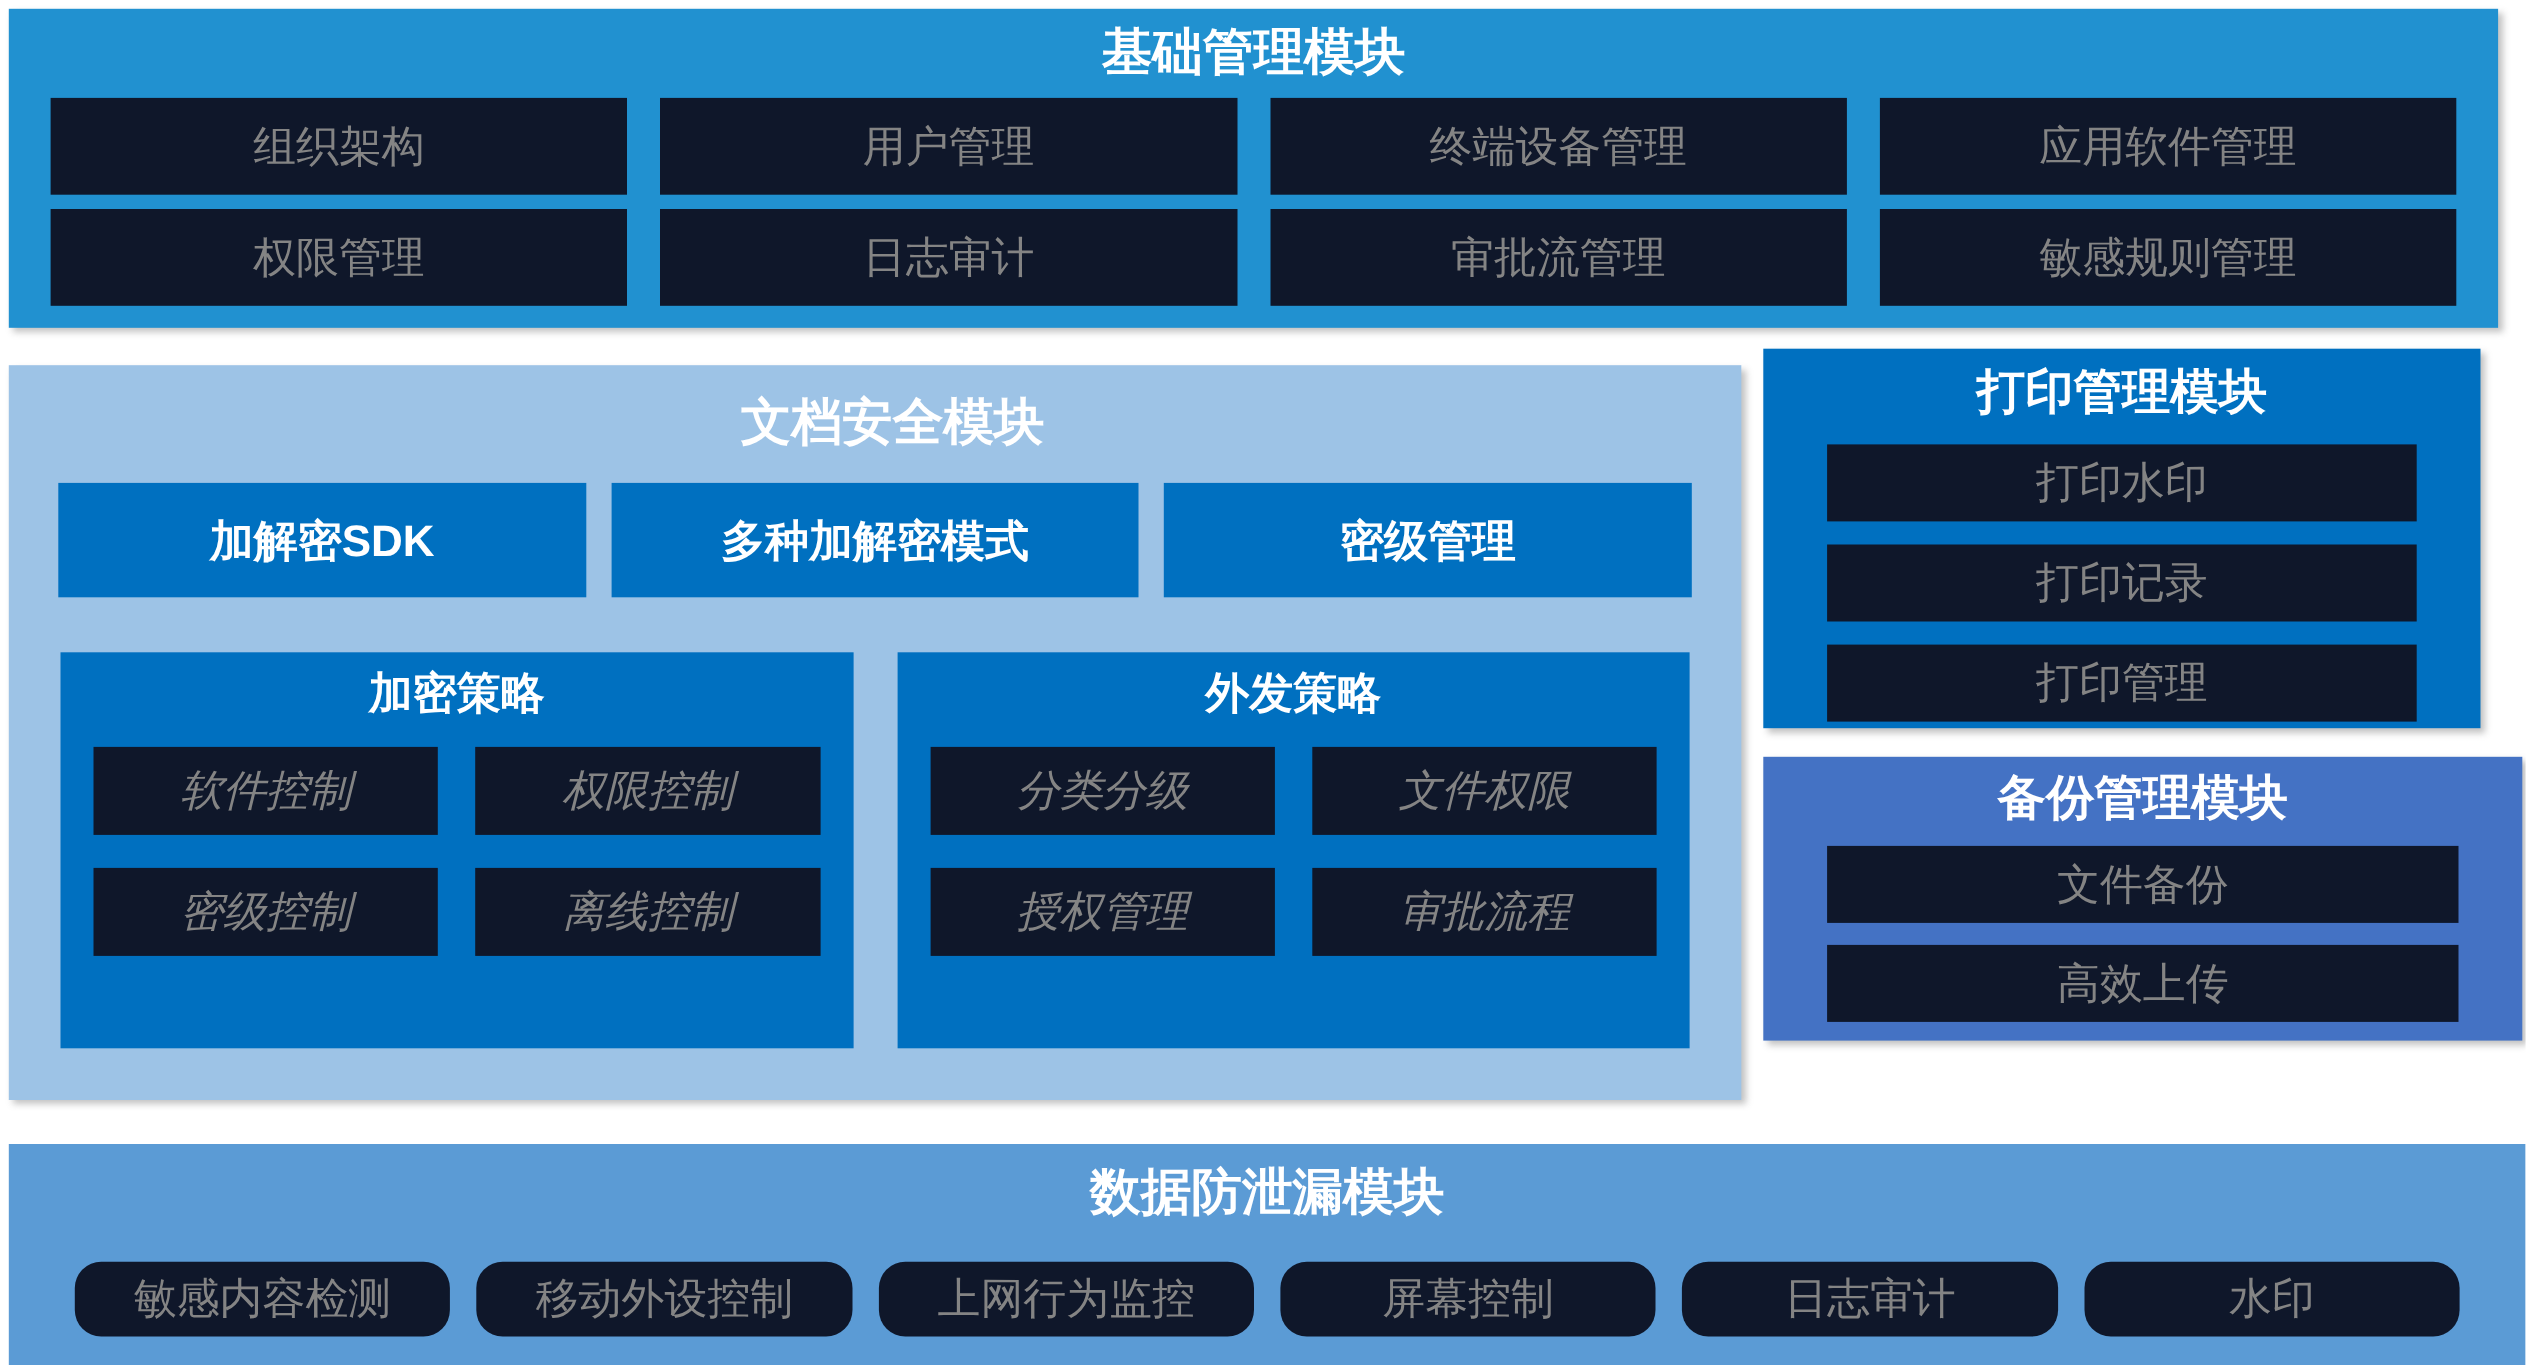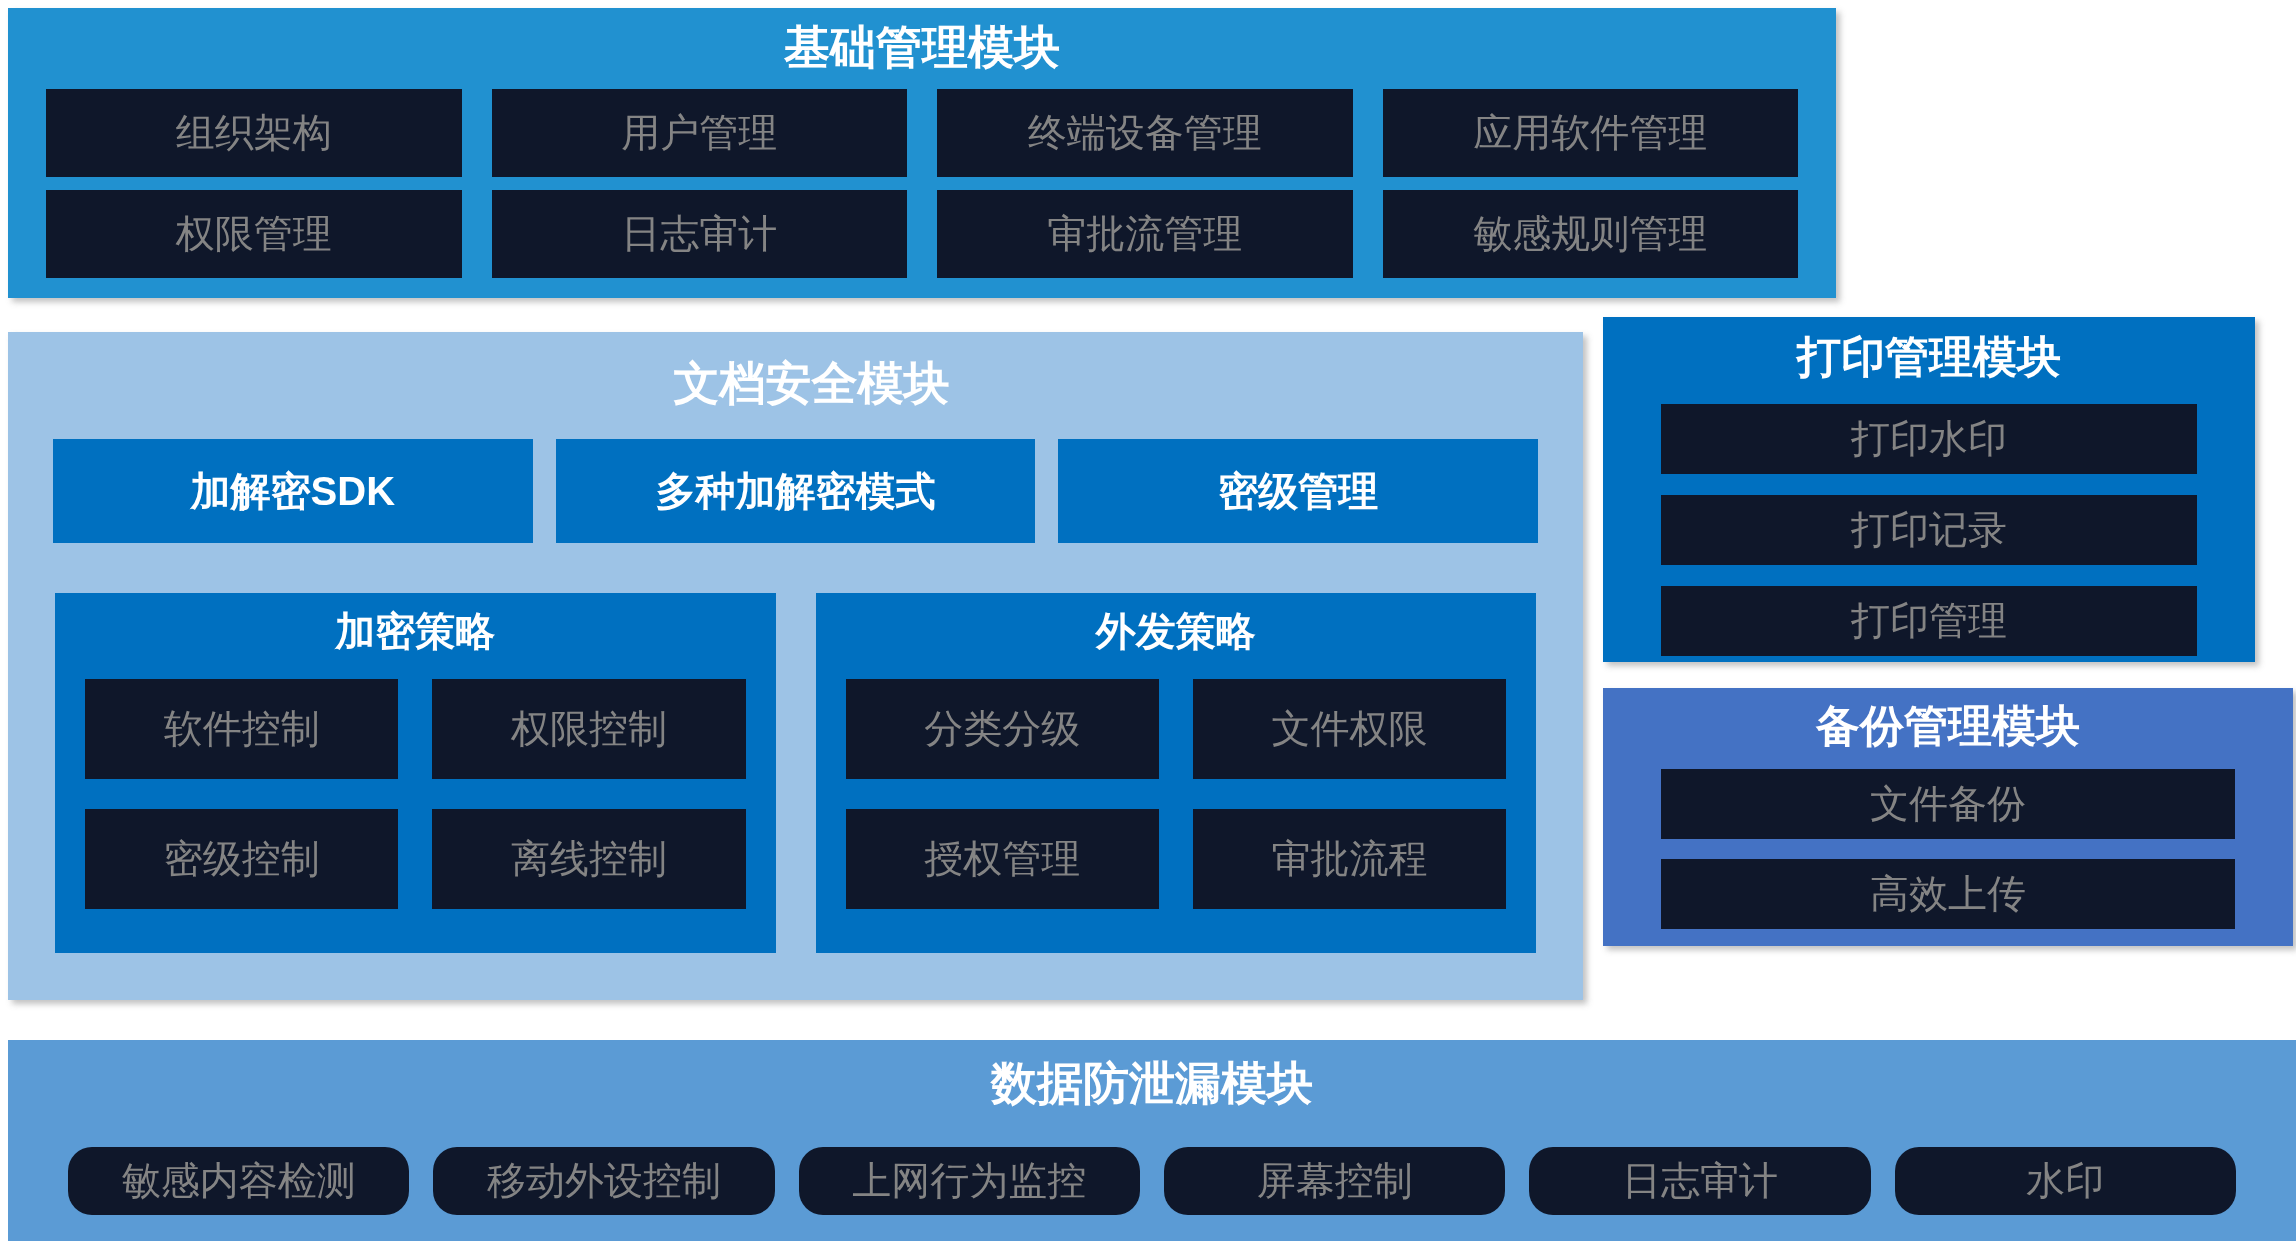--- a/index.html
+++ b/index.html
@@ -9,42 +9,42 @@
   .panel { position: absolute; box-shadow: 4px 4px 6px rgba(120,120,120,0.45); }
   .ttl { color: #ffffff; font-weight: bold; text-align: center; line-height: 1.2; }
 
   .gbtn {
     background: #0f172a; color: #848484; font-size: 39px;
     display: flex; align-items: center; justify-content: center;
     white-space: nowrap;
   }
 
   
-  #basic { left: 8px; top: 8px; width: 1828px; height: 290px; background: #2191d0; }
+  #basic { left: 8px; top: 8px; width: 2263px; height: 290px; background: #2191d0; }
   #basic .ttl { font-size: 46px; padding-top: 12px; }
   #basic .grid {
     display: grid; grid-template-columns: repeat(4, 1fr);
     column-gap: 30px; row-gap: 13px; padding: 14px 38px 0 38px;
   }
   #basic .gbtn { height: 88px; }
 
   
   #document { left: 8px; top: 332px; width: 1575px; height: 668px; background: #9dc3e6; }
   #document > .ttl { font-size: 46px; padding-top: 24px; margin-left: 32px; }
   .features { display: flex; gap: 23px; padding: 0 45px; margin-top: 28px; }
   .feature {
     flex: 1; height: 104px; background: #0070c0; color: #ffffff;
     font-weight: bold; font-size: 40px;
     display: flex; align-items: center; justify-content: center; white-space: nowrap;
   }
   .subrow { display: flex; gap: 40px; padding: 0 47px; margin-top: 50px; }
   .subpanel { flex: 1; height: 360px; background: #0070c0; padding: 14px 30px 0 30px; }
   .subpanel .ttl { font-size: 40px; }
   .subgrid { display: grid; grid-template-columns: 1fr 1fr; gap: 30px 34px; margin-top: 24px; }
-  .subgrid .gbtn { height: 100px; }
+  .subgrid .gbtn { height: 80px; font-style: italic; }
 
   
   #print { left: 1603px; top: 317px; width: 652px; height: 345px; background: #0070c0; padding: 14px 58px 0 58px; }
   #print .ttl { font-size: 44px; }
 
   
   #backup { left: 1603px; top: 688px; width: 690px; height: 258px; background: #4472c4; padding: 12px 58px 0 58px; }
   #backup .ttl { font-size: 44px; }
 
   .vlist { display: flex; flex-direction: column; gap: 21px; margin-top: 20px; }

